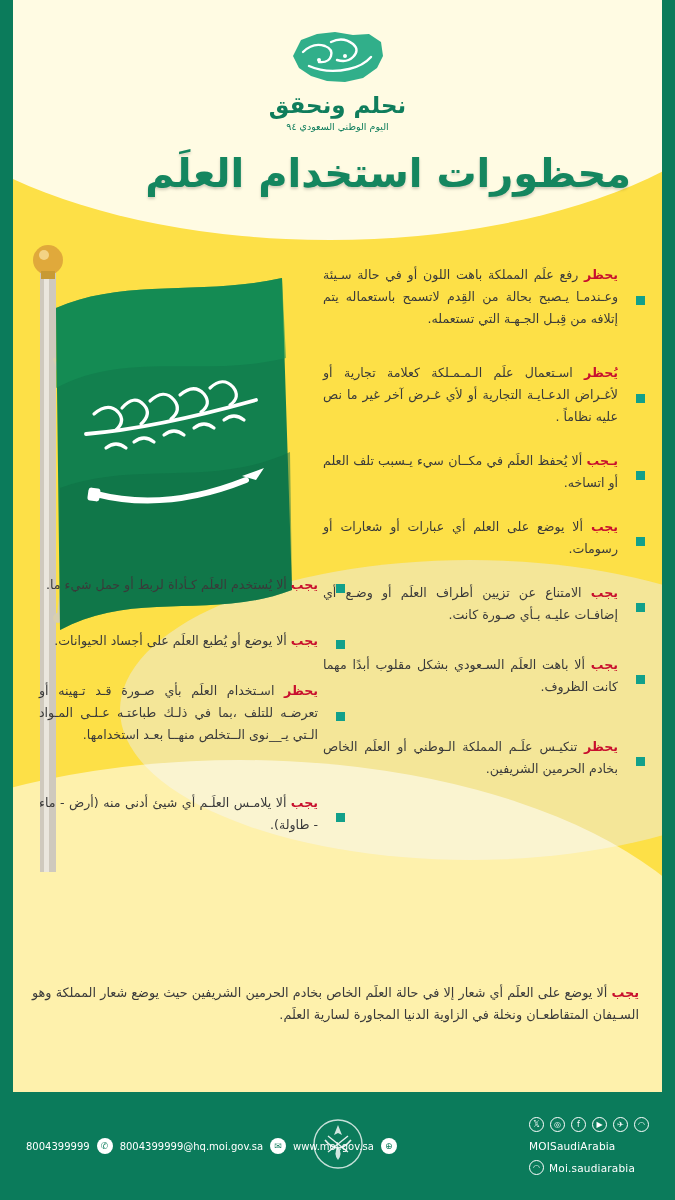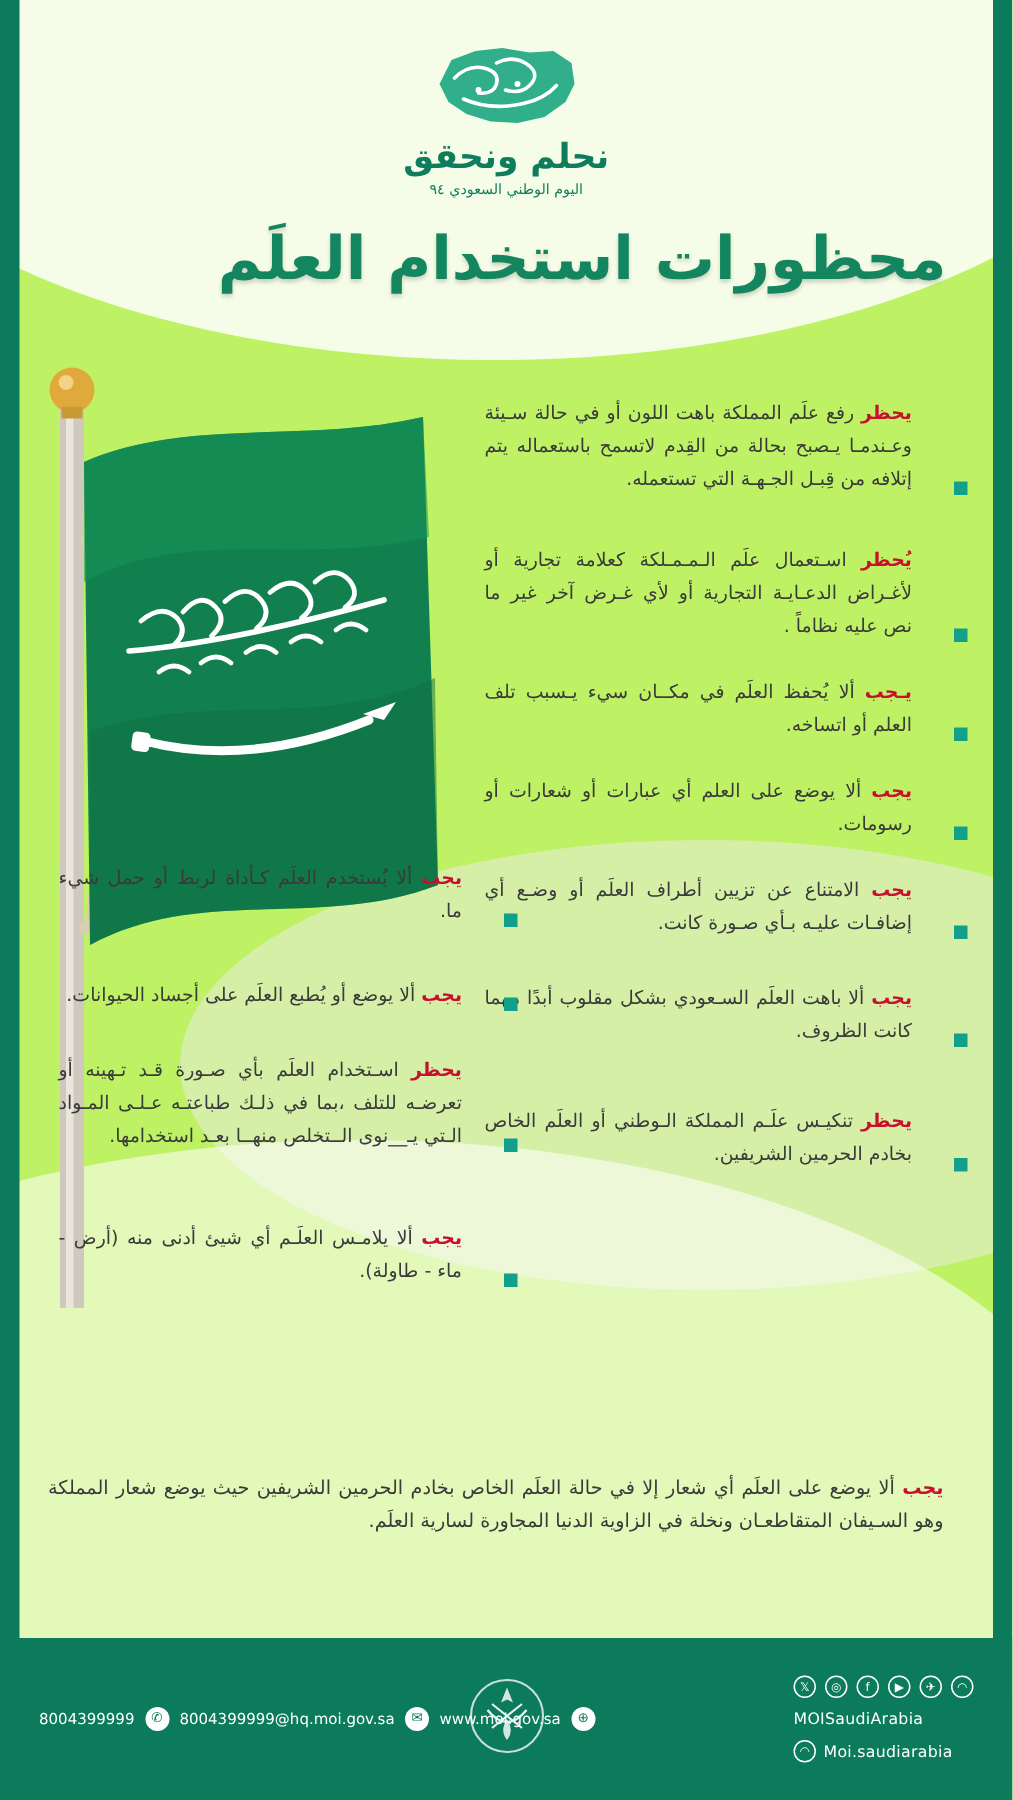--- a/index.html
+++ b/index.html
@@ -8,21 +8,21 @@
     font-family: "DejaVu Sans", "Liberation Sans", sans-serif;
   }
   body {
     background: #f2f2f0;
     position: relative;
     overflow: hidden;
   }
   .page {
     position: relative;
     width: 675px; height: 1200px;
-    background: #bef264;
+    background: #fde047;
     overflow: hidden;
   }
   
   .swoosh1 {
     position: absolute; width: 900px; height: 420px;
     border-radius: 50%;
     background: #ffffff;
     top: -180px; left: -120px;
     opacity: 0.85;
   }
@@ -102,22 +102,22 @@
   }
 
   
   .rules {
     position: relative;
     z-index: 6;
     margin-top: 16px;
   }
   .rule {
     display: flex;
-    align-items: flex-end;
-    gap: 28px;
+    align-items: center;
+    gap: 18px;
     margin-bottom: 15px;
   }
   .bullet {
     flex: 0 0 auto;
     width: 9px; height: 9px;
     background: #12a08a;
     margin-top: 6px;
   }
   .rule-text {
     font-size: 12.6px;
@@ -139,21 +139,21 @@
   
   .col-left {
     position: absolute;
     right: 330px;
     top: 558px;
     width: 306px;
   }
   
   .full-rule {
     position: absolute;
-    right: 46px;
+    right: 36px;
     left: 32px;
     top: 982px;
   }
   .full-rule .rule-text { font-size: 12.8px; }
 
   
   .footer {
     position: absolute;
     bottom: 0; left: 0;
     width: 675px; height: 108px;

